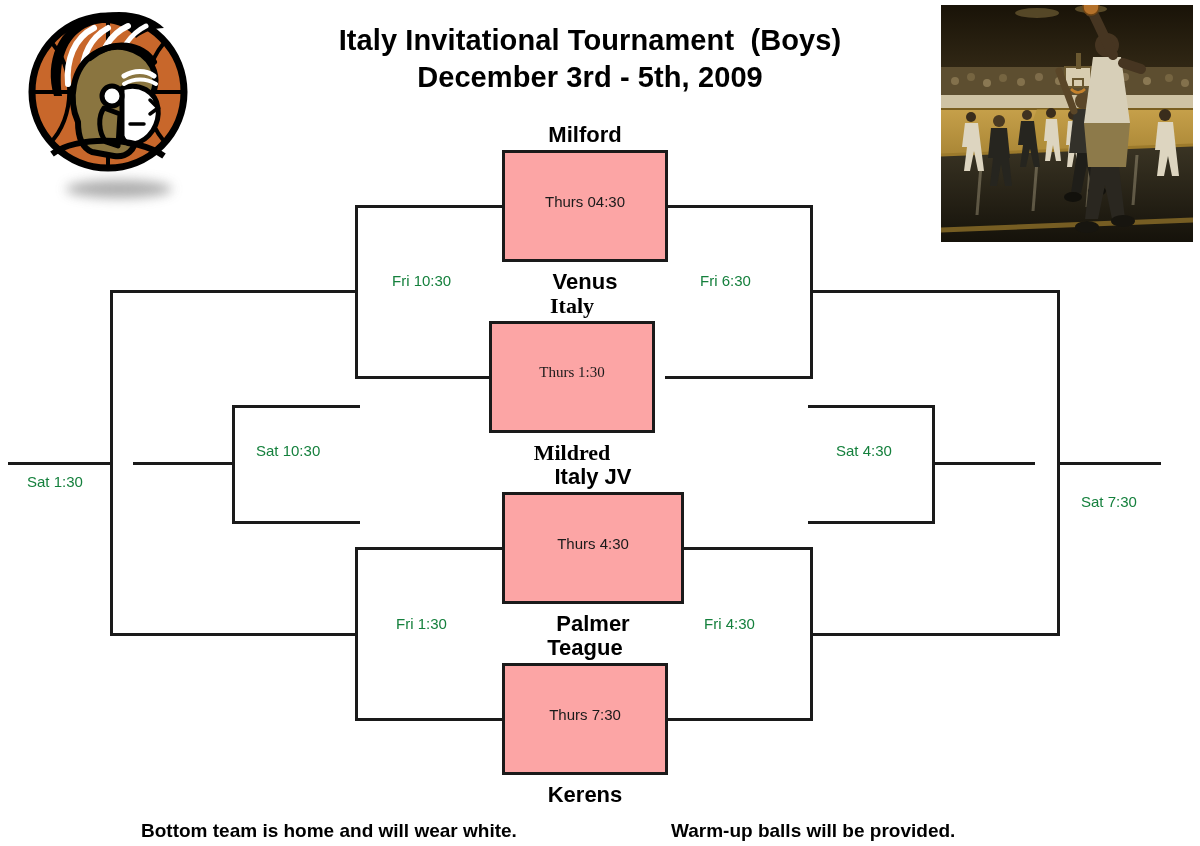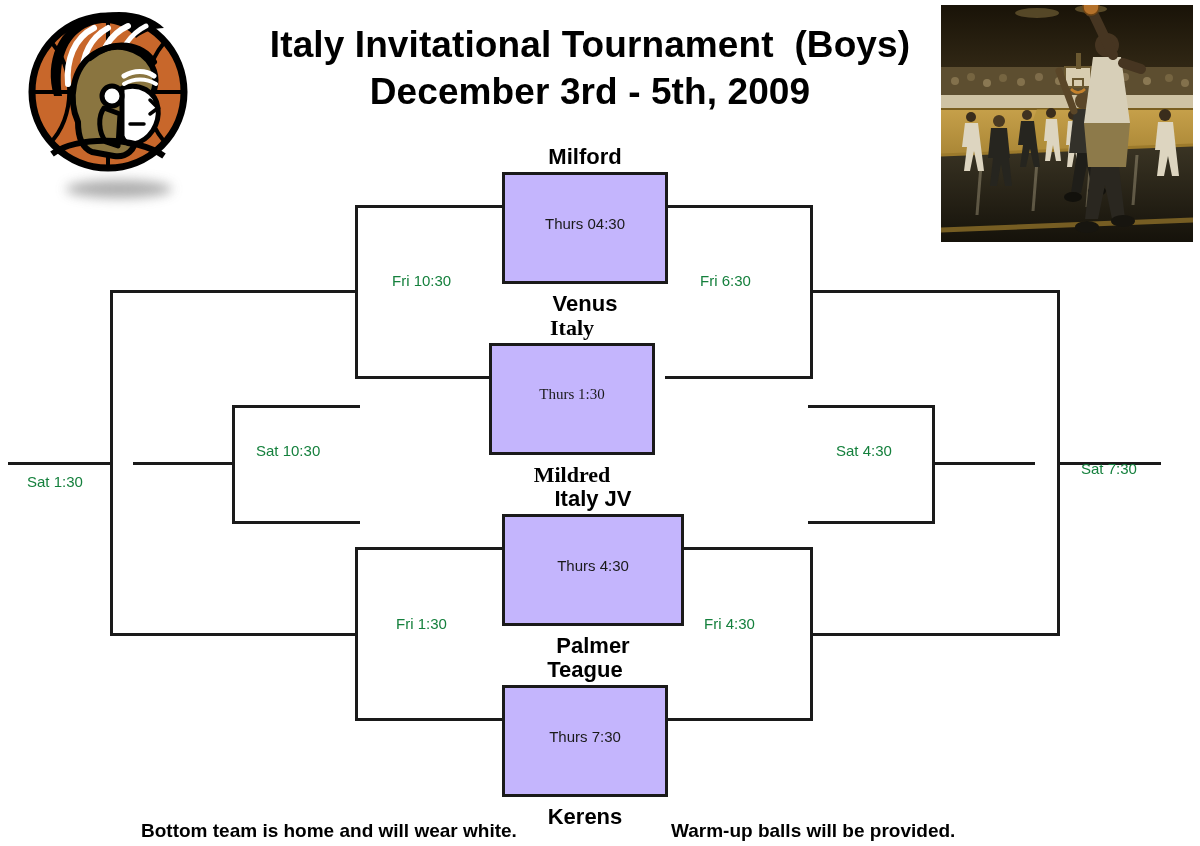--- a/index.html
+++ b/index.html
@@ -22,21 +22,21 @@
 
   
   .title-block {
     position: absolute;
     left: 210px;
     top: 22px;
     width: 760px;
     text-align: center;
   }
   .title-line {
-    font-size: 37px;
+    font-size: 29px;
     font-weight: bold;
     letter-spacing: 0.1px;
     line-height: 1.27;
     white-space: pre;
   }
 
   
   .logo-wrap {
     position: absolute;
     left: 18px;
@@ -75,22 +75,21 @@
     position: absolute;
     background: #1a1a1a;
   }
   .hline { height: 3px; }
   .vline { width: 3px; }
 
   .game-box {
     position: absolute;
     border: 3px solid #1a1a1a;
     box-sizing: border-box;
-    background: #c4b5fd;
-    margin-top: 22px;
+    background: #fca5a5;
   }
   .game-time {
     position: absolute;
     left: 0;
     right: 0;
     top: 40px;
     text-align: center;
     font-size: 15px;
     font-weight: normal;
     color: #1a1a1a;
@@ -357,18 +356,18 @@
   </div>
 
   <div class="round-label" style="left:392px; top:272px;">Fri 10:30</div>
   <div class="round-label" style="left:700px; top:272px;">Fri 6:30</div>
   <div class="round-label" style="left:396px; top:615px;">Fri 1:30</div>
   <div class="round-label" style="left:704px; top:615px;">Fri 4:30</div>
 
   <div class="round-label" style="left:256px; top:442px;">Sat 10:30</div>
   <div class="round-label" style="left:27px; top:473px;">Sat 1:30</div>
   <div class="round-label" style="left:836px; top:442px;">Sat 4:30</div>
-  <div class="round-label" style="left:1081px; top:460px;">Sat 7:30</div>
+  <div class="round-label" style="left:1081px; top:493px;">Sat 7:30</div>
 
   <div class="footer-note footer-left">Bottom team is home and will wear white.</div>
   <div class="footer-note footer-right">Warm-up balls will be provided.</div>
 
 </div>
 
 </body></html>

